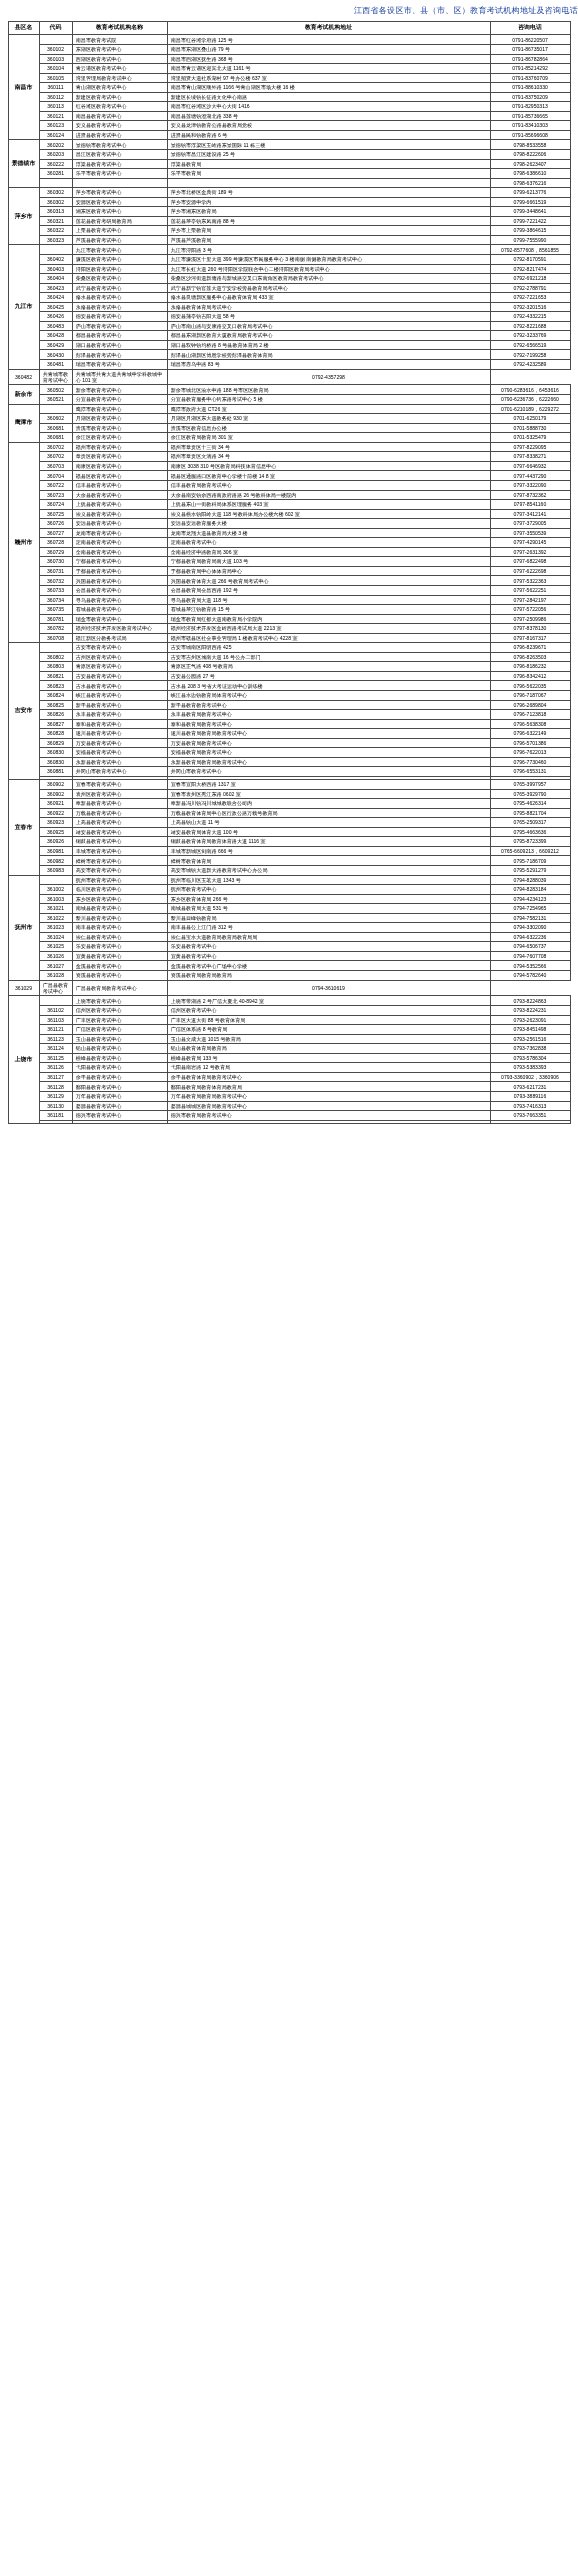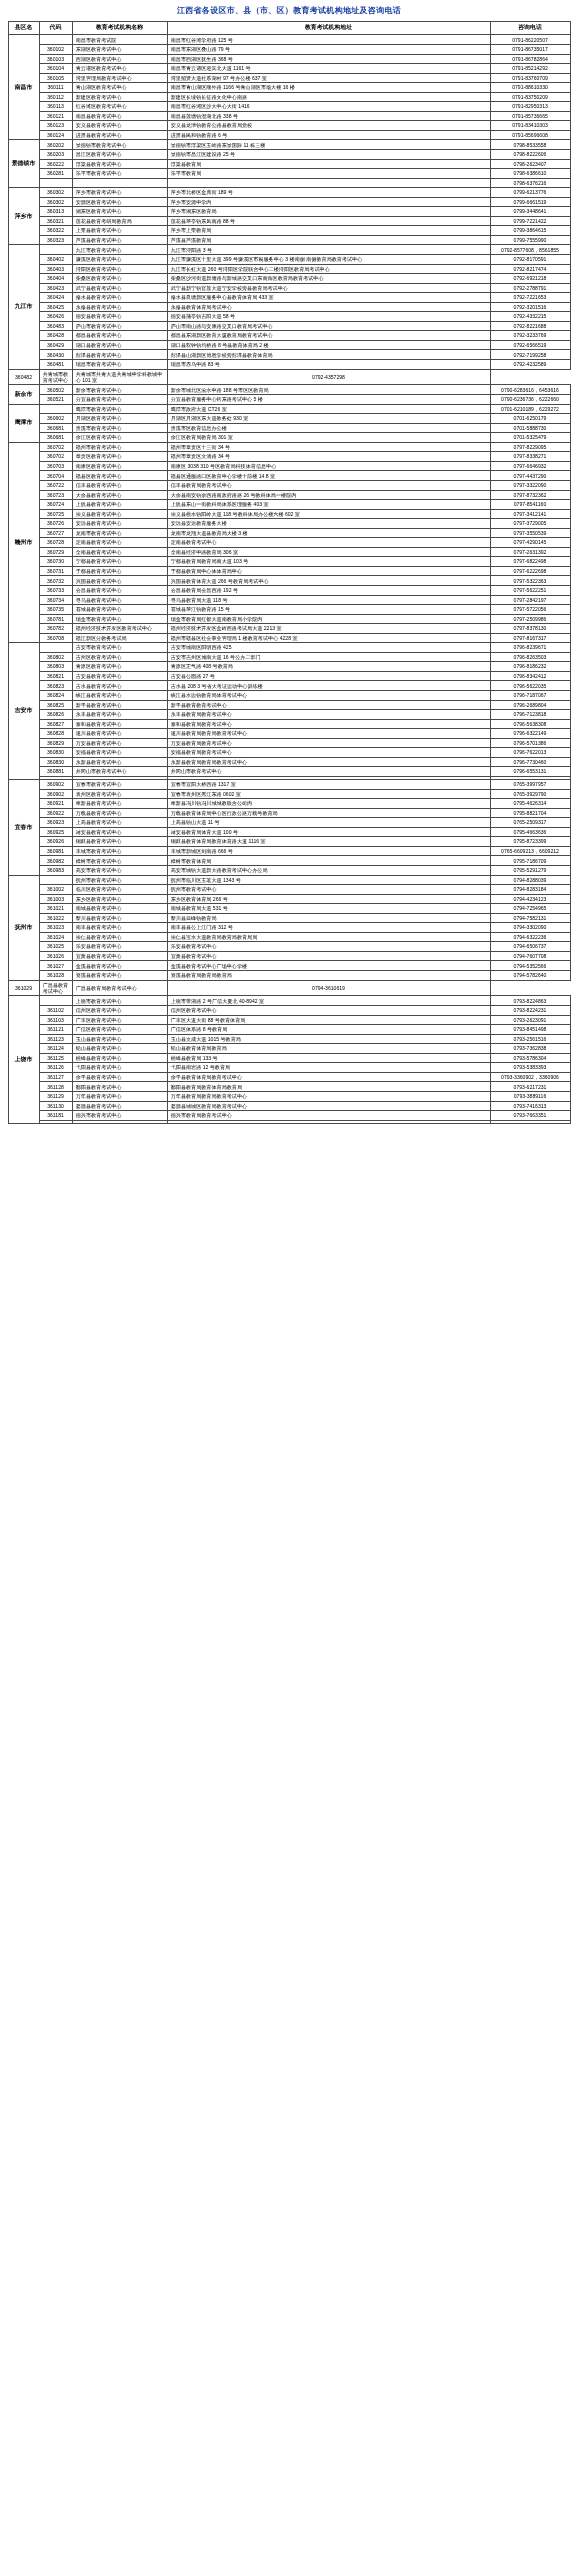--- a/index.html
+++ b/index.html
@@ -1,18 +1,18 @@
 <!DOCTYPE html>
 <html style="font-size:8.6px"><head>
 <meta charset="utf-8">
 <style>
   html,body{margin:0;padding:0;background:#ffffff;}
   body{font-family:"Liberation Sans","DejaVu Sans",sans-serif;color:#000;}
   #page{width:578px;min-height:2576px;background:#fff;position:relative;padding:0;box-sizing:border-box;}
-  .title{width:100%;text-align:center;font-size:8px;font-weight:bold;color:#1a3fa0;padding:5.4px 0 4.3px 0;letter-spacing:0.3px;}
+  .title{width:100%;text-align:right;font-size:8px;font-weight:normal;color:#1a3fa0;padding:5.4px 0 4.3px 0;letter-spacing:0.3px;}
   table{border-collapse:collapse;width:563px;margin:0 auto;table-layout:fixed;}
   th,td{border:0.5px solid #4a4a4a;font-size:5.1px;line-height:1.25;padding:1.1px 1.6px;vertical-align:middle;}
   th{background:#ffffff;font-weight:bold;text-align:center;font-size:5.9px;padding:2.7px 1.6px;}
   td.region{text-align:center;font-weight:bold;font-size:5.9px;width:31px;}
   td.code{text-align:center;width:33px;}
   td.org{text-align:left;width:95px;padding-left:3.2px;}
   td.addr{text-align:left;padding-left:3.2px;}
   td.tel{text-align:center;width:80px;}
   .col-region{width:31px;}
   .col-code{width:33px;}

